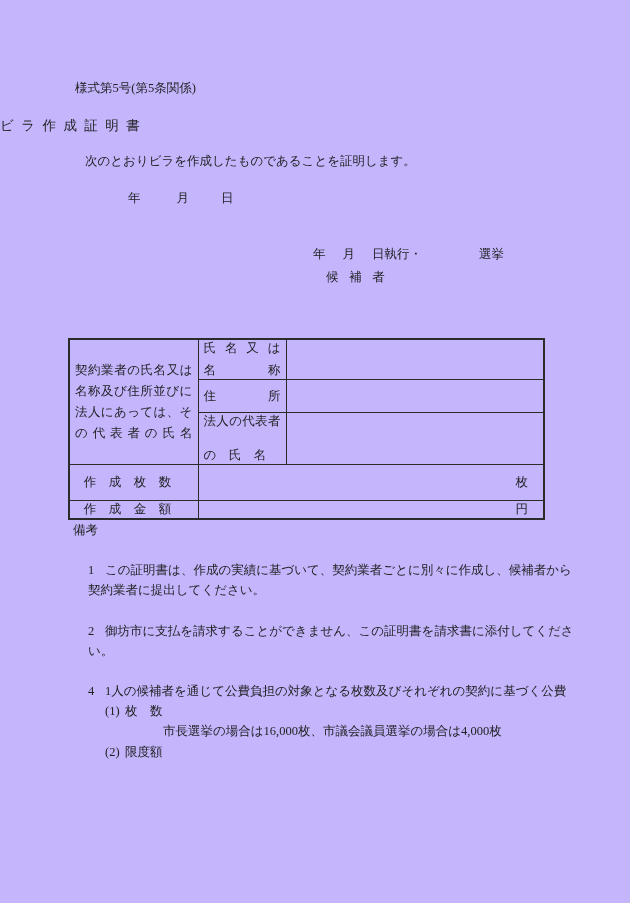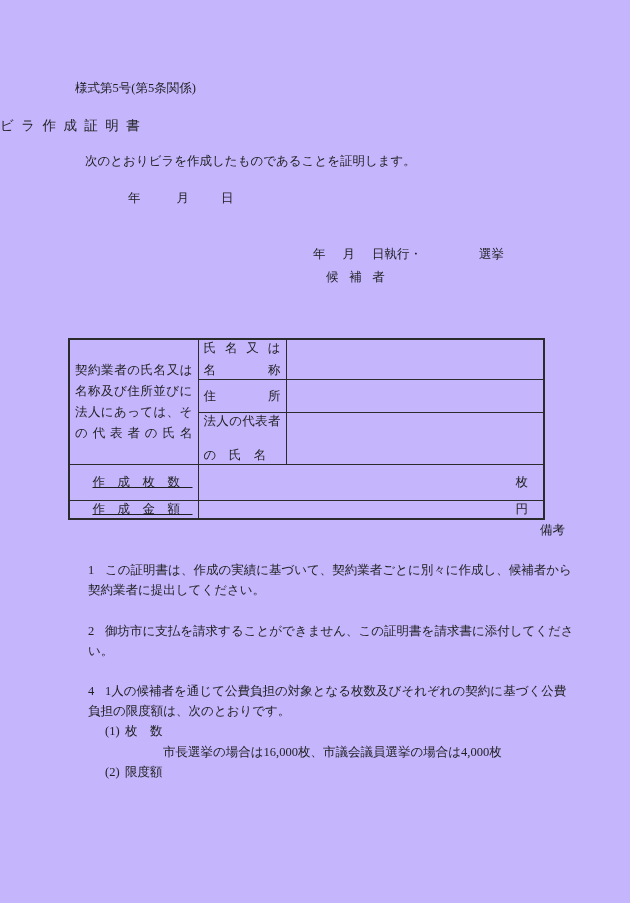--- a/index.html
+++ b/index.html
@@ -44,26 +44,26 @@
     border:1px solid #2b2b2b;
     padding:0 5px;vertical-align:middle;overflow:hidden;
   }
   td.light-bottom{border-bottom:1px solid #b9b9b9;}
   .contractor-cell{padding:0 6px;}
   .contractor-cell .lines{display:flex;flex-direction:column;gap:4px;}
   .sublabel{padding:0 4px;}
   .sublabel .lines{display:flex;flex-direction:column;gap:5px;}
   .spread{display:flex;justify-content:space-between;}
   .pre{white-space:pre;margin-top:12px;}
-  .row-label{text-align:right;letter-spacing:1em;white-space:nowrap;text-decoration:underline;}
+  .row-label{text-align:center;letter-spacing:1em;white-space:nowrap;}
   .unit-cell{text-align:right;padding-right:15px !important;}
 
   
   .notes{position:absolute;left:73px;top:520px;width:492px;line-height:20.2px;}
-  .notes-heading{white-space:nowrap;text-align:right;}
+  .notes-heading{white-space:nowrap;}
   .note-item{padding-left:15px;margin-top:20px;}
   .note-line{white-space:nowrap;}
   .note-num{display:inline-block;width:17px;}
   .sub-head{padding-left:17px;white-space:nowrap;}
   .sub-num{display:inline-block;width:20px;}
   .sub-label{display:inline-block;}
   .sub-detail{padding-left:75px;white-space:nowrap;}
 </style>
 </head>
 <body>
@@ -202,21 +202,20 @@
     </div>
 
     <div class="note-item">
       <div class="note-line"><span class="note-num">2</span><span>御坊市に支払を請求することができません、この証明書を請求書に添付してくださ</span></div>
       <div class="note-line">い。</div>
     </div>
 
 
     <div class="note-item">
       <div class="note-line"><span class="note-num">4</span><span>1人の候補者を通じて公費負担の対象となる枚数及びそれぞれの契約に基づく公費</span></div>
-      <div class="note-line">負担の限度額は、次のとおりです。</div>
 
       <div class="sub-head">
         <span class="sub-num">(1)</span><span class="sub-label">枚　数</span>
       </div>
       <div class="sub-detail">市長選挙の場合は16,000枚、市議会議員選挙の場合は4,000枚</div>
 
       <div class="sub-head">
         <span class="sub-num">(2)</span><span class="sub-label">限度額</span>
       </div>
     </div>

